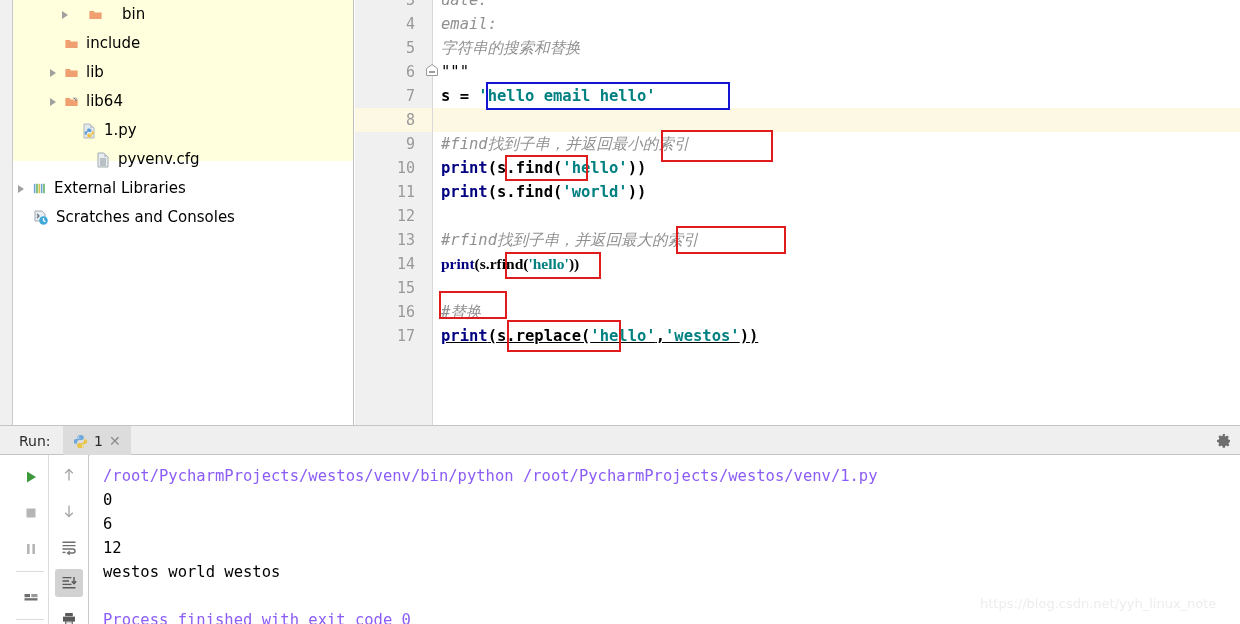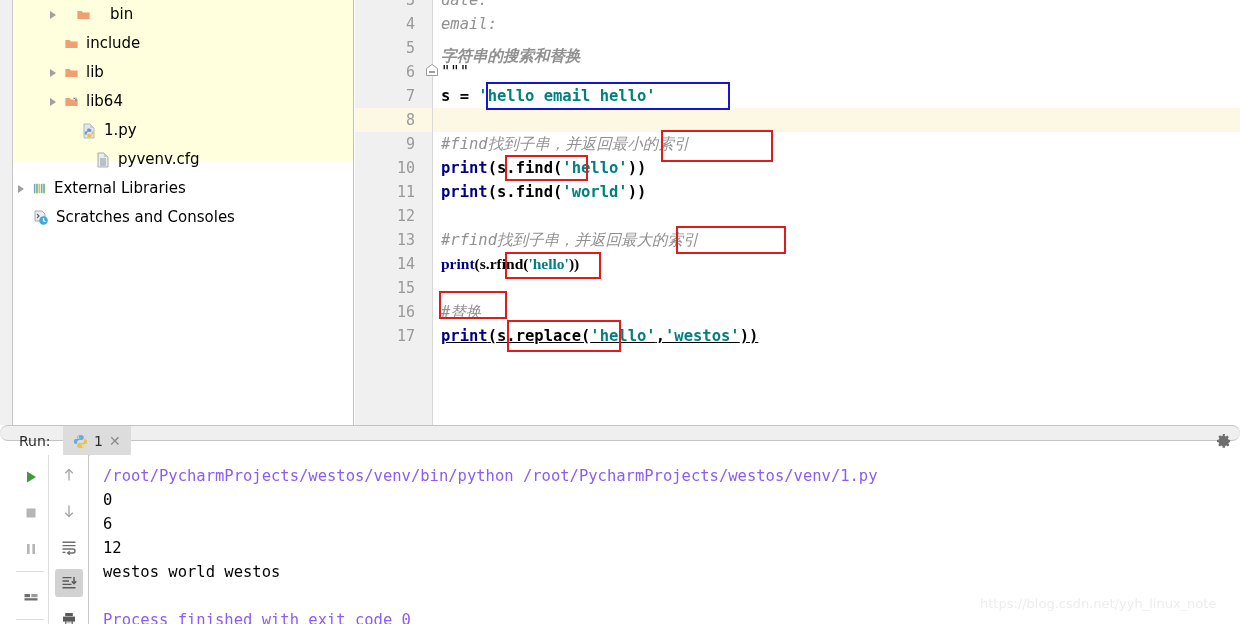--- a/index.html
+++ b/index.html
@@ -97,22 +97,22 @@
 
   
   .abox { position: absolute; pointer-events: none; }
 
   
   #run-panel {
     position: absolute; left: 0; top: 425px; width: 1240px; height: 199px;
     background: #ffffff;
   }
   #run-header {
-    position: absolute; left: 0; top: 0; width: 1240px; height: 16px;
-    background: #efefef; border-top: 1px solid #c4c4c4; border-bottom: 1px solid #c4c4c4; border-radius: 11px;
+    position: absolute; left: 0; top: 0; width: 1240px; height: 30px;
+    background: #efefef; border-top: 1px solid #c4c4c4; border-bottom: 1px solid #c4c4c4;
   }
   #run-label {
     position: absolute; left: 19px; top: 0; height: 30px; line-height: 30px;
     font-size: 14px; color: #2b2b2b;
   }
   #run-tab {
     position: absolute; left: 63px; top: 0; height: 30px;
     display: flex; align-items: center; gap: 6px;
     padding: 0 10px; background: #dcdcdc;
   }
@@ -159,21 +159,21 @@
 <div id="app">
 
   <div id="left-rail">
     <div class="rail-vtext" id="rail-label-structure">2: Structure</div>
     <div class="rail-vtext" id="rail-label-favorites">Favorites</div>
   </div>
 
   <div id="sidebar">
     <div id="tree-selection"></div>
     <div id="tree-rows">
-        <div class="tree-row" style="padding-left: 32px; gap: 12px;">
+        <div class="tree-row" style="padding-left: 44px; gap: 12px;">
           <span class="tw">
             <span class="tri"></span>
           </span>
           <span class="ic">
             <svg viewBox="0 0 16 16" width="17" height="14">
               <path d="M1 3.5h5l1.3 1.6H15V12.5H1z" fill="#f0a070"></path>
             </svg>
           </span>
           <span class="tree-label">bin</span>
         </div>
@@ -290,21 +290,21 @@
         <div class="lnum" style="top: 204px;">12</div>
         <div class="lnum" style="top: 228px;">13</div>
         <div class="lnum" style="top: 252px;">14</div>
         <div class="lnum" style="top: 276px;">15</div>
         <div class="lnum" style="top: 300px;">16</div>
         <div class="lnum" style="top: 324px;">17</div>
       </div>
     <div id="code-lines">
         <div class="codeline" style="top: -12px;"><span class="cmt">date:</span></div>
         <div class="codeline" style="top: 12px;"><span class="cmt">email:</span></div>
-        <div class="codeline" style="top: 44px; font-weight: bold;"><span class="cmt">字符串的搜索和替换</span></div>
+        <div class="codeline" style="top: 36px;"><span class="cmt">字符串的搜索和替换</span></div>
         <div class="codeline" style="top: 60px;"><span class="plain">"""</span></div>
         <div class="codeline" style="top: 84px;"><span class="bld">s = </span><span class="str">'hello email hello'</span></div>
         <div class="codeline" style="top: 132px;"><span class="cmt">#find找到子串，并返回最小的索引</span></div>
         <div class="codeline" style="top: 156px;"><span class="kw">print</span><span class="bld">(s.find(</span><span class="str">'hello'</span><span class="bld">))</span></div>
         <div class="codeline" style="top: 180px;"><span class="kw">print</span><span class="bld">(s.find(</span><span class="str">'world'</span><span class="bld">))</span></div>
         <div class="codeline" style="top: 228px;"><span class="cmt">#rfind找到子串，并返回最大的索引</span></div>
         <div class="codeline" style="top: 252px; font-family: Liberation Serif, serif;"><span class="kw">print</span><span class="bld">(s.rfind(</span><span class="str">'hello'</span><span class="bld">))</span></div>
         <div class="codeline" style="top: 300px;"><span class="cmt">#替换</span></div>
         <div class="codeline" style="top: 324px; text-decoration: underline;"><span class="kw">print</span><span class="bld">(s.replace(</span><span class="str">'hello'</span><span class="bld">,</span><span class="str">'westos'</span><span class="bld">))</span></div>
       </div>

